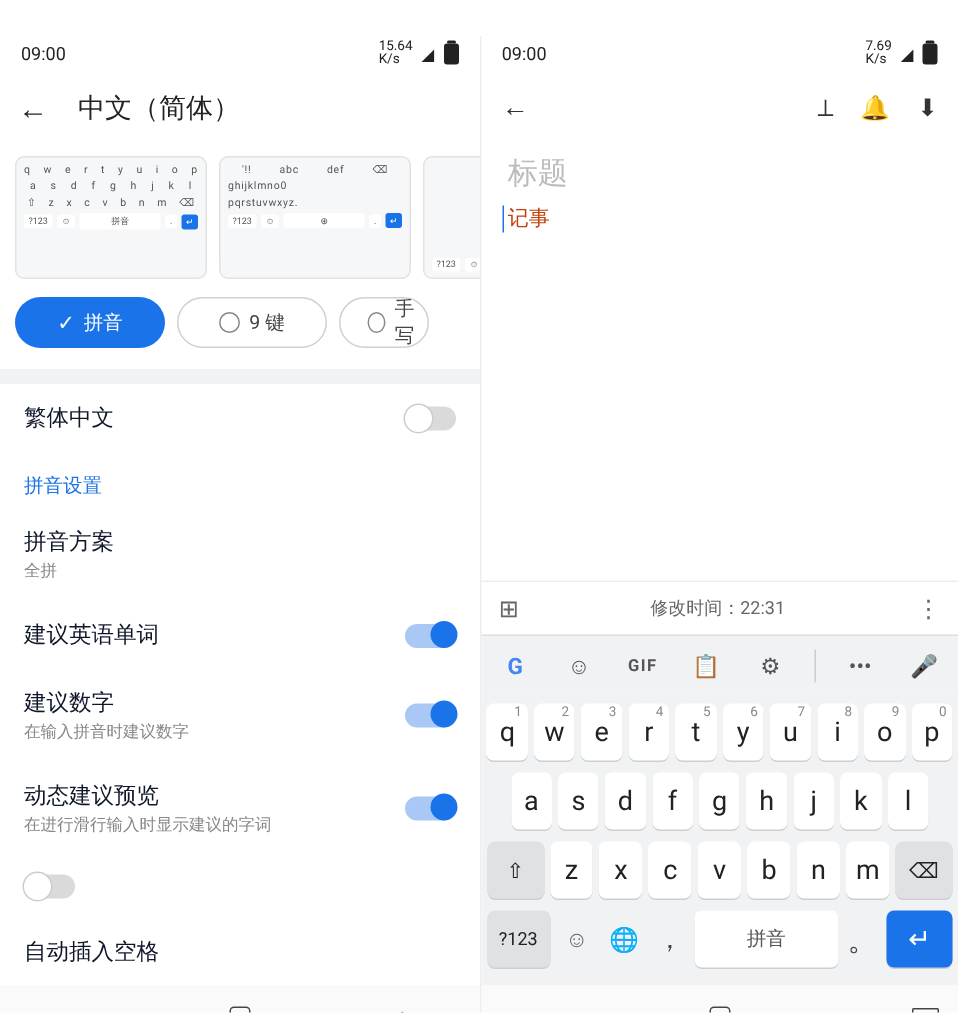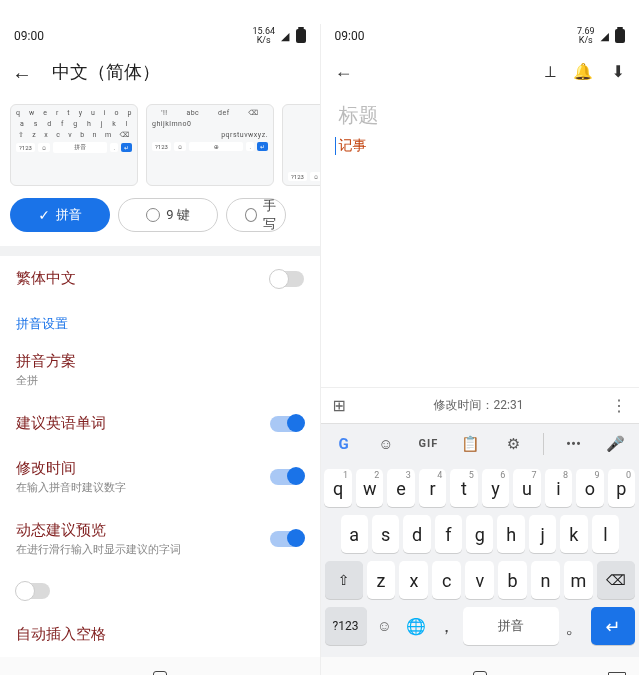--- a/index.html
+++ b/index.html
@@ -3,21 +3,21 @@
 <meta charset="utf-8">
 <style>
 * { margin: 0; padding: 0; box-sizing: border-box; font-family: -apple-system, "Segoe UI", Roboto, sans-serif; }
 body { display: flex; width: 639px; height: 675px; background: #fff; }
 .screen { width: 319.5px; height: 675px; background: #fff; display: flex; flex-direction: column; position: relative; overflow: hidden; margin-top: 24px; }
 .screen + .screen { border-left: 1px solid #eee; }
 
 
 .status-bar { height: 24px; display: flex; align-items: center; justify-content: space-between; padding: 0 14px; font-size: 12px; color: #222; }
 .status-right { display: flex; align-items: center; gap: 6px; font-size: 10px; }
-.status-kbs { font-size: 9px; line-height: 9px; text-align: center; }
+.status-kbs { font-size: 9px; line-height: 9px; text-align: left; }
 .signal { font-size: 11px; }
 .battery { width: 10px; height: 14px; background: #222; border-radius: 2px; position: relative; }
 .battery::before { content: ""; position: absolute; top: -2px; left: 2px; width: 6px; height: 2px; background: #222; border-radius: 1px; }
 
 
 .hdr { height: 48px; display: flex; align-items: center; padding: 0 12px; gap: 20px; }
 .hdr .back { font-size: 20px; color: #222; }
 .hdr .title { font-size: 18px; color: #222; }
 
 
@@ -36,21 +36,21 @@
 .pill.active { background: #1a73e8; color: #fff; flex: 0 0 100px; }
 .pill.inactive { background: #fff; border: 1px solid #d0d0d0; color: #444; flex: 0 0 100px; }
 .pill .radio { width: 14px; height: 14px; border: 1.5px solid #888; border-radius: 50%; }
 .pill .check { font-size: 14px; }
 
 .gray-divider { height: 10px; background: #f1f2f3; }
 
 
 .row { padding: 13px 16px; display: flex; align-items: center; justify-content: space-between; }
 .row .txt { display: flex; flex-direction: column; gap: 2px; }
-.row .lbl { font-size: 15px; color: #7f1d1d; }
+.row .lbl { font-size: 15px; color: #0f172a; }
 .row .sub { font-size: 11px; color: #888; }
 .section-title { padding: 14px 16px 6px 16px; font-size: 13px; color: #1a73e8; }
 
 .toggle { width: 34px; height: 16px; border-radius: 8px; position: relative; }
 .toggle.off { background: #dadada; }
 .toggle.off::after { content: ""; position: absolute; width: 18px; height: 18px; border-radius: 50%; background: #fff; border: 1px solid #ccc; left: -1px; top: -2px; }
 .toggle.on { background: #a9c8f5; }
 .toggle.on::after { content: ""; position: absolute; width: 18px; height: 18px; border-radius: 50%; background: #1a73e8; right: -1px; top: -2px; }
 
 
@@ -174,21 +174,21 @@
             <span>abc</span>
             <span>def</span>
             <span>⌫</span>
           </div>
         <div class="kpr" style="justify-content:flex-start">
             <span>ghi</span>
             <span>jkl</span>
             <span>mno</span>
             <span>0</span>
           </div>
-        <div class="kpr" style="justify-content:flex-end">
+        <div class="kpr" style="justify-content:flex-start">
             <span>pqrs</span>
             <span>tuv</span>
             <span>wxyz</span>
             <span>.</span>
           </div>
         <div class="kprb">
             <span class="kpkey">?123</span>
             <span class="kpkey">☺</span>
             <span class="kpkey wide">⊕</span>
             <span class="kpkey">.</span>
@@ -238,21 +238,21 @@
 
     <div class="row">
       <div class="txt">
         <span class="lbl">建议英语单词</span>
       </div>
       <div class="toggle on"></div>
     </div>
 
     <div class="row">
       <div class="txt">
-        <span class="lbl">修改时间</span>
+        <span class="lbl">建议数字</span>
         <span class="sub">在输入拼音时建议数字</span>
       </div>
       <div class="toggle on"></div>
     </div>
 
     <div class="row">
       <div class="txt">
         <span class="lbl">动态建议预览</span>
         <span class="sub">在进行滑行输入时显示建议的字词</span>
       </div>

